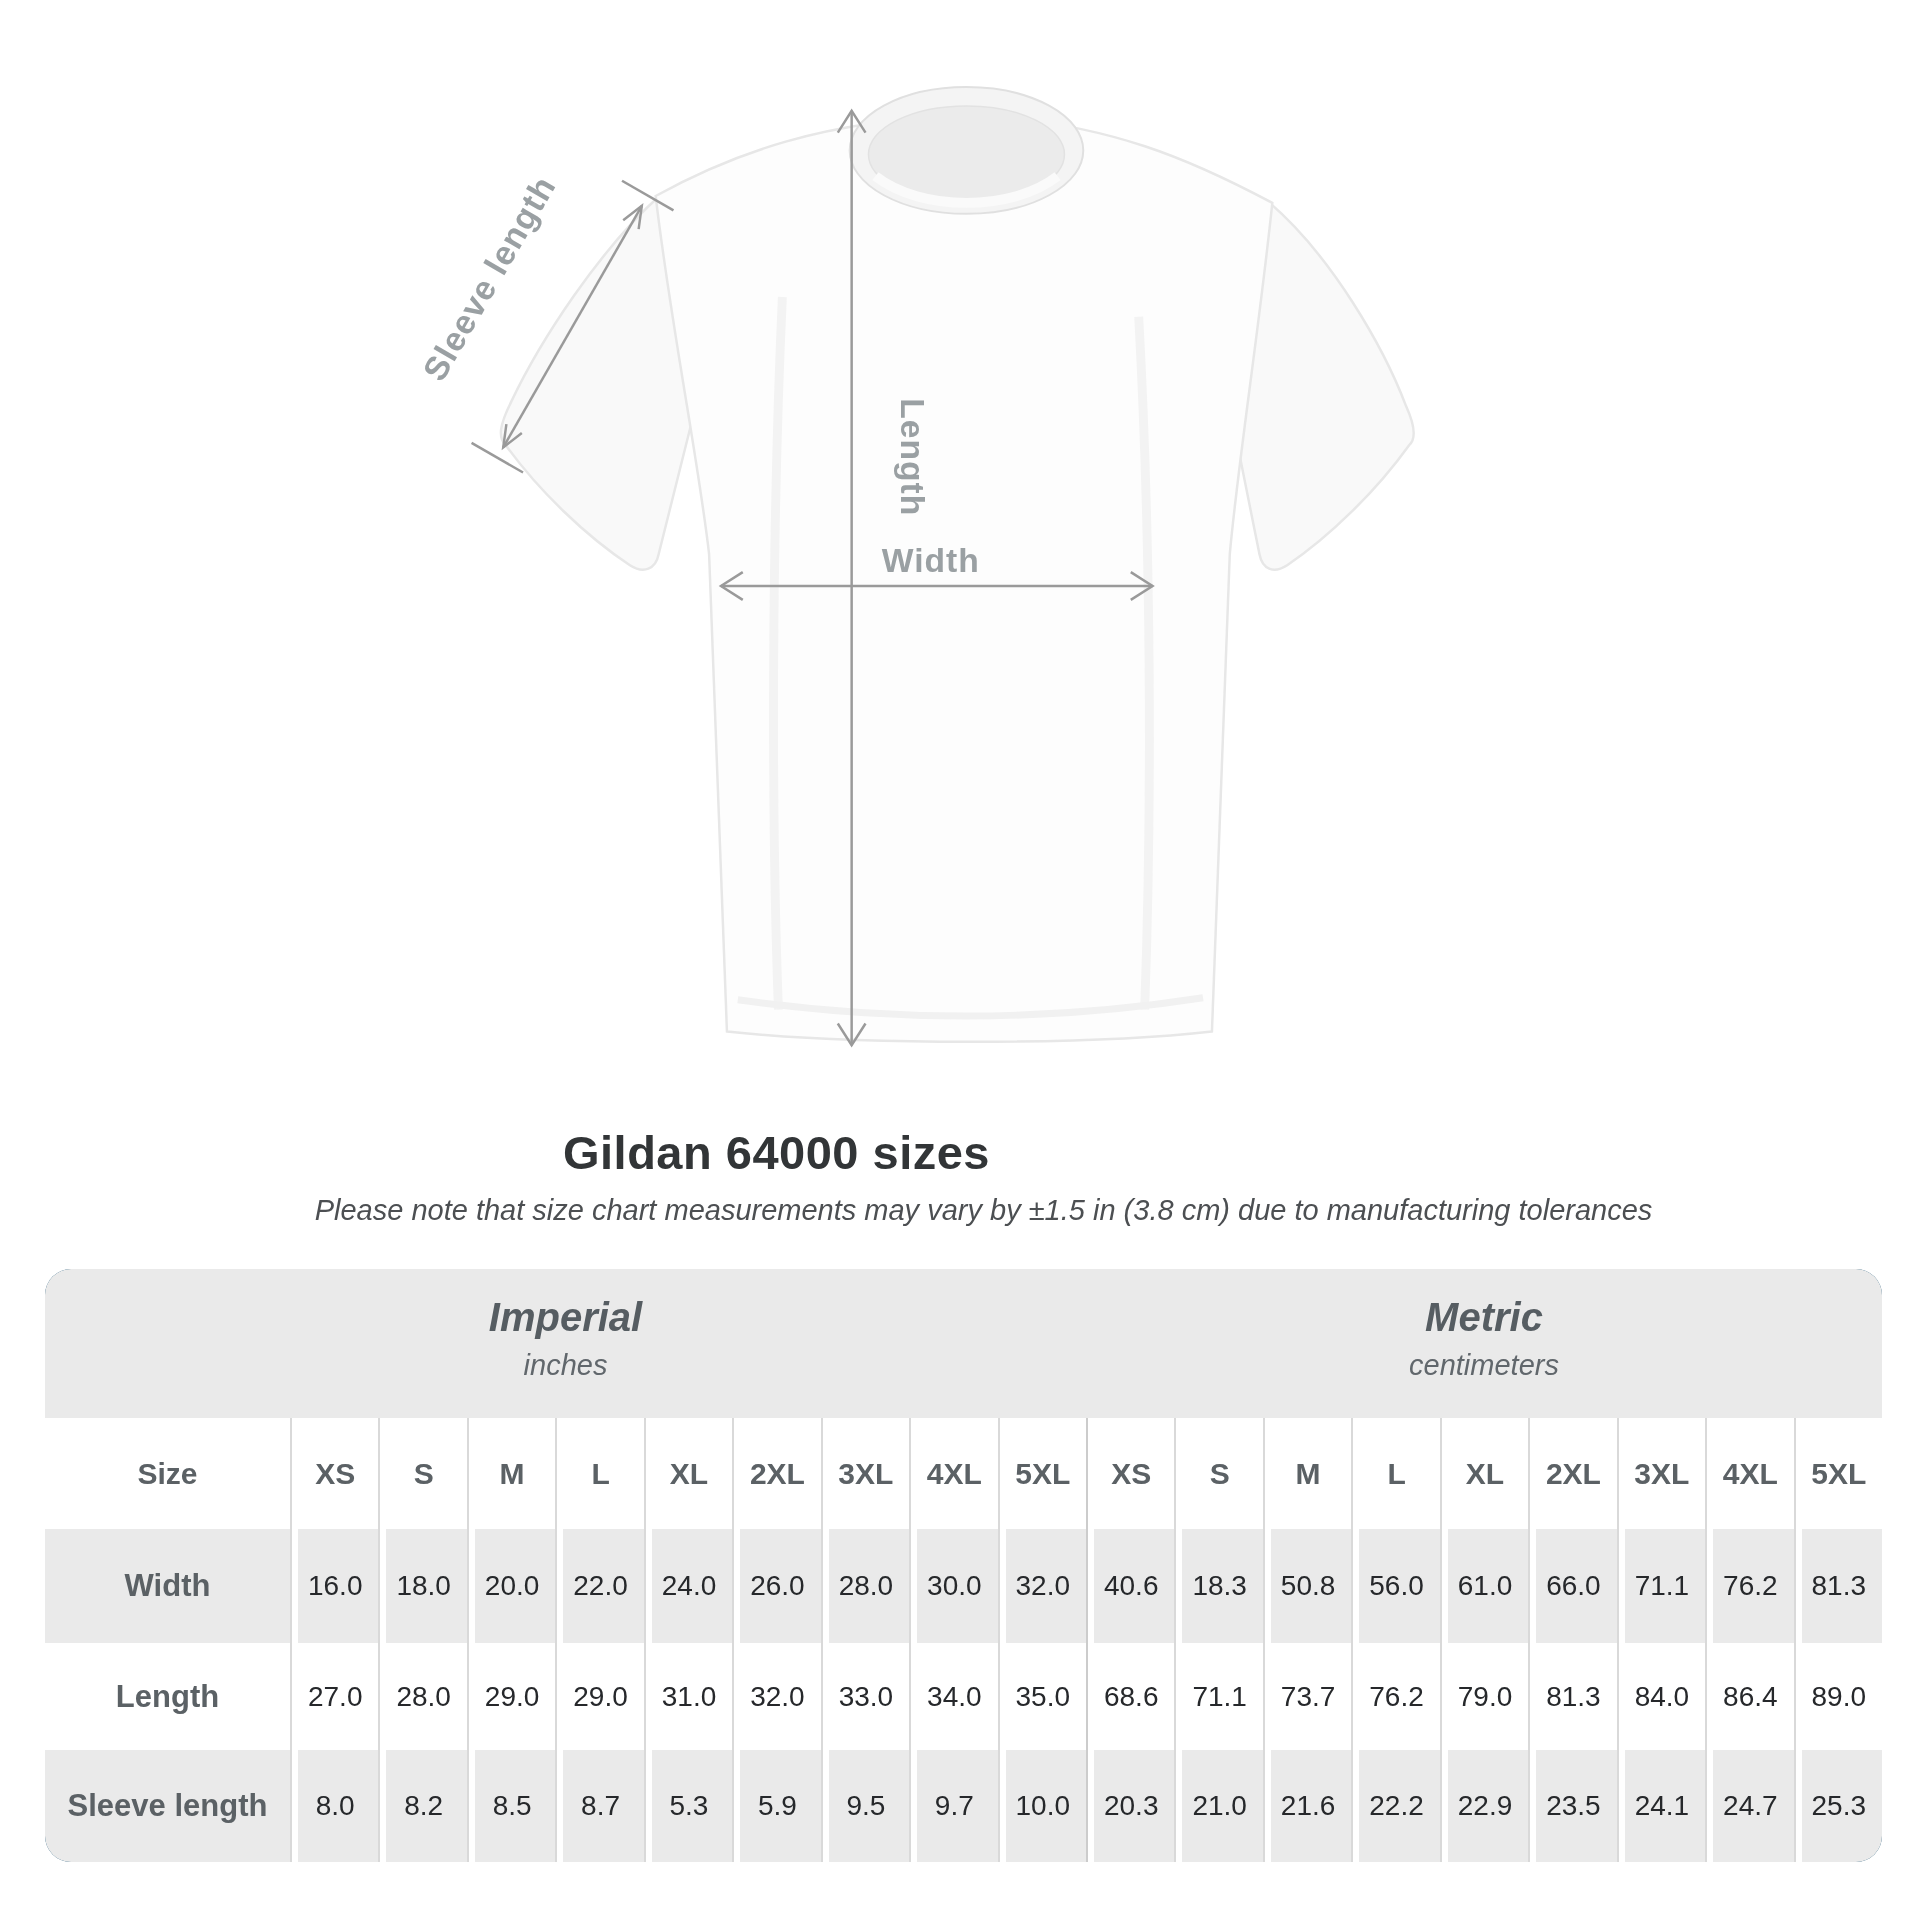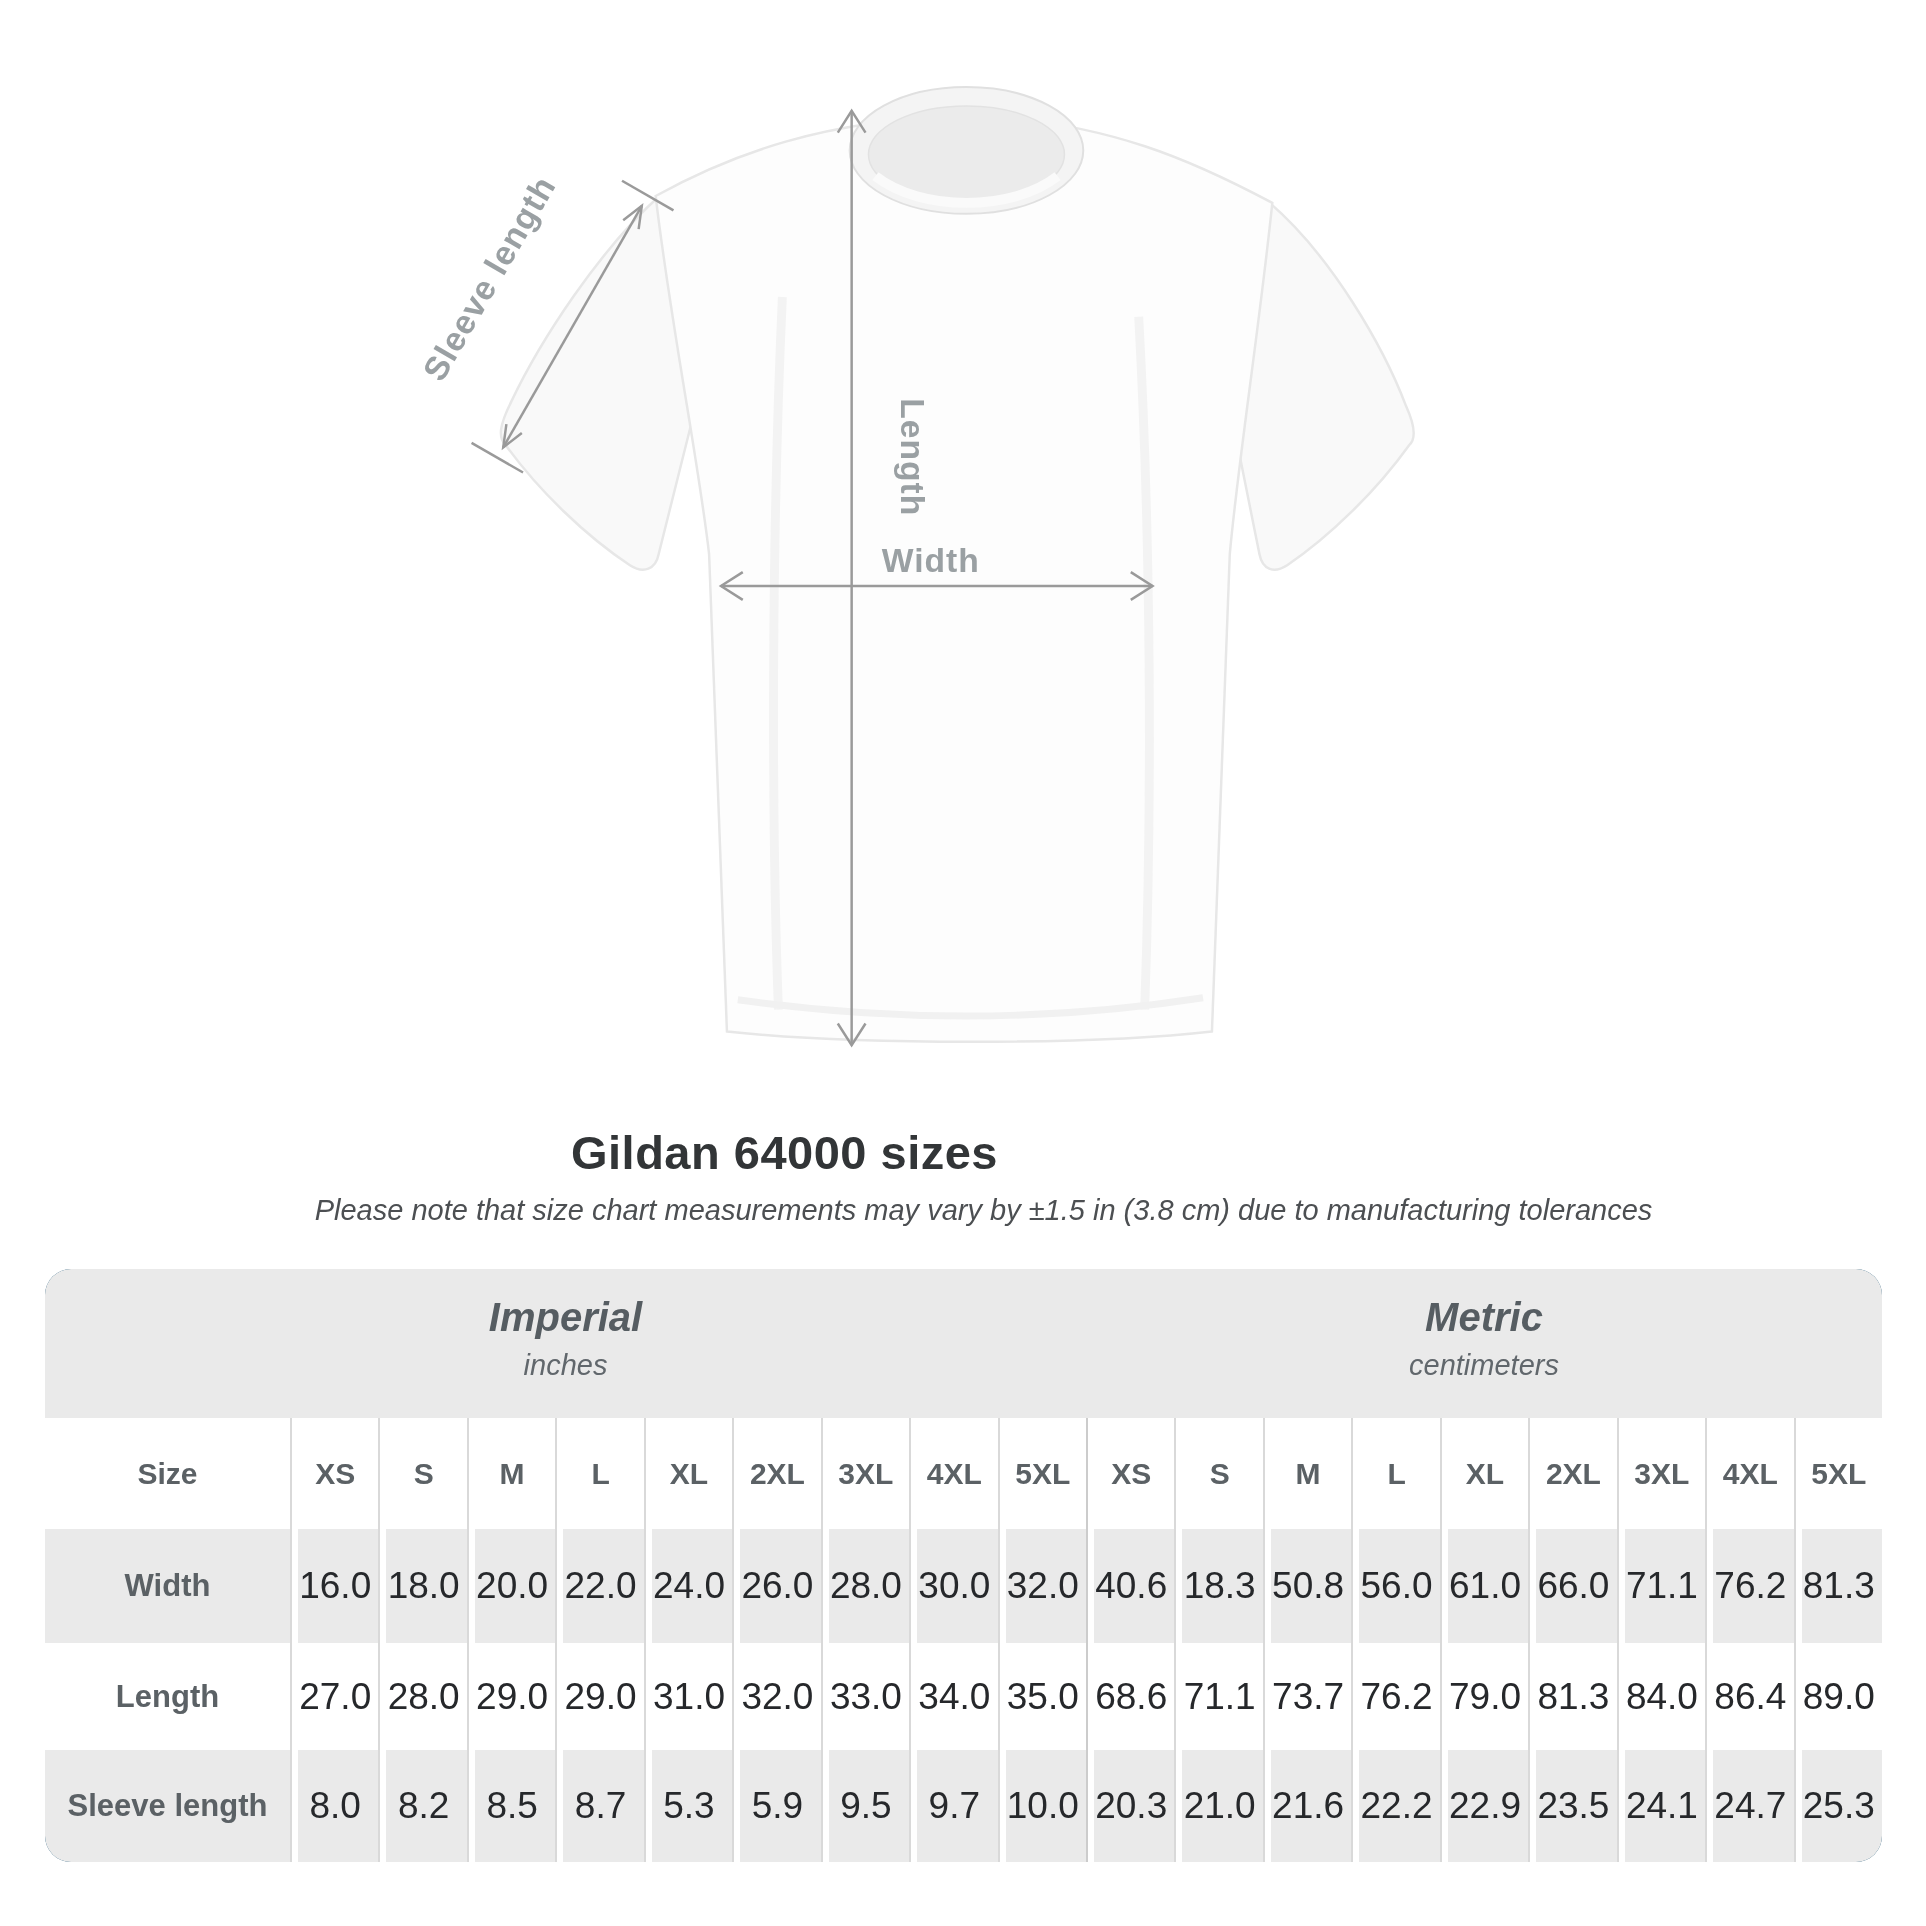--- a/index.html
+++ b/index.html
@@ -8,21 +8,21 @@
     font-family:"Liberation Sans", sans-serif;
   }
   .page{position:absolute;inset:0;background:#fff;}
 
   
   .shirt-svg{position:absolute;left:0;top:0;width:1927px;height:1168px;}
   .dim-label{font-family:"Liberation Sans",sans-serif;font-weight:bold;font-size:34px;fill:#9aa0a3;letter-spacing:1px;}
 
   
   .chart-title{
-    position:absolute;left:8px;top:1125px;width:1553px;text-align:center;
+    position:absolute;left:0;top:1125px;width:1553px;text-align:center;
     font-size:47px;font-weight:bold;color:#323537;letter-spacing:0.5px;
   }
   .chart-subtitle{
     position:absolute;left:0;top:1194px;width:1927px;text-align:center;
     font-size:29px;font-style:italic;color:#4c4f52;padding-left:20px;
   }
 
   
   .size-table{
     position:absolute;left:45px;top:1269px;width:1837px;height:593px;
@@ -41,21 +41,21 @@
     grid-template-rows:111px 114px 107px 112px;
     width:100%;
   }
   .cell{display:flex;align-items:center;justify-content:center;}
   .rw{background:#ffffff;}
   .rg{background:#eaeaea;}
   .sep{border-left:2px solid #d9d9d9;box-shadow:inset 6px 0 0 #ffffff;}
   .sep-mid{border-left-color:#cccccc;}
   .hdr{font-weight:bold;color:#5b6165;font-size:30px;}
   .lbl{font-weight:bold;color:#5b6165;font-size:31px;}
-  .val{color:#26282b;font-size:37px;}
+  .val{color:#26282b;font-size:28px;}
 </style>
 </head>
 <body>
 
 <div class="page">
 
   <svg class="shirt-svg" viewBox="0 0 1946 1180">
 
     <path d="M 668 196 C 605 252 545 345 516 406 C 504 430 503 442 510 449
              C 544 496 592 542 636 571 C 650 580 662 575 665 560 L 700 420 Z" fill="#f9f9f9" stroke="#e7e7e7" stroke-width="2.5"></path>

